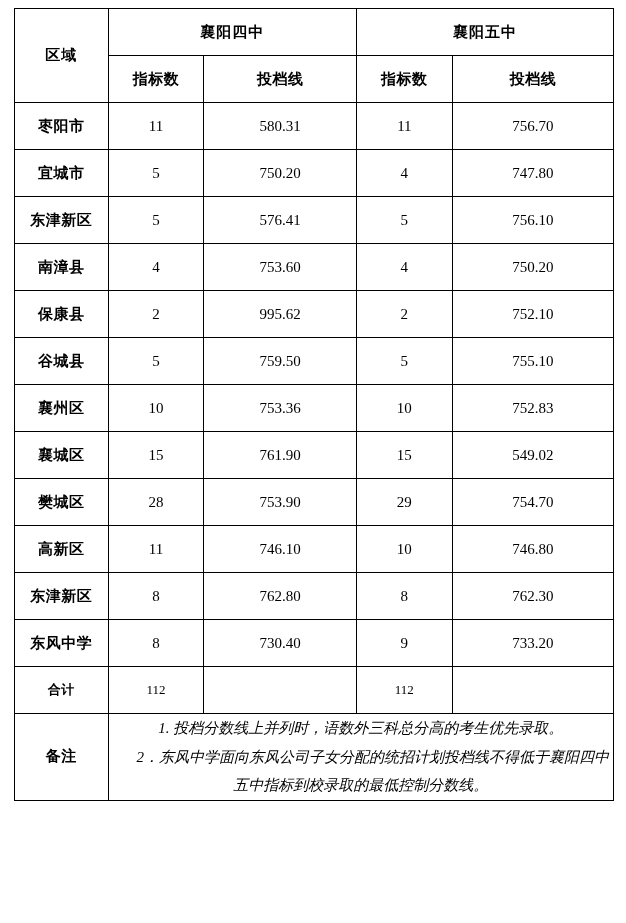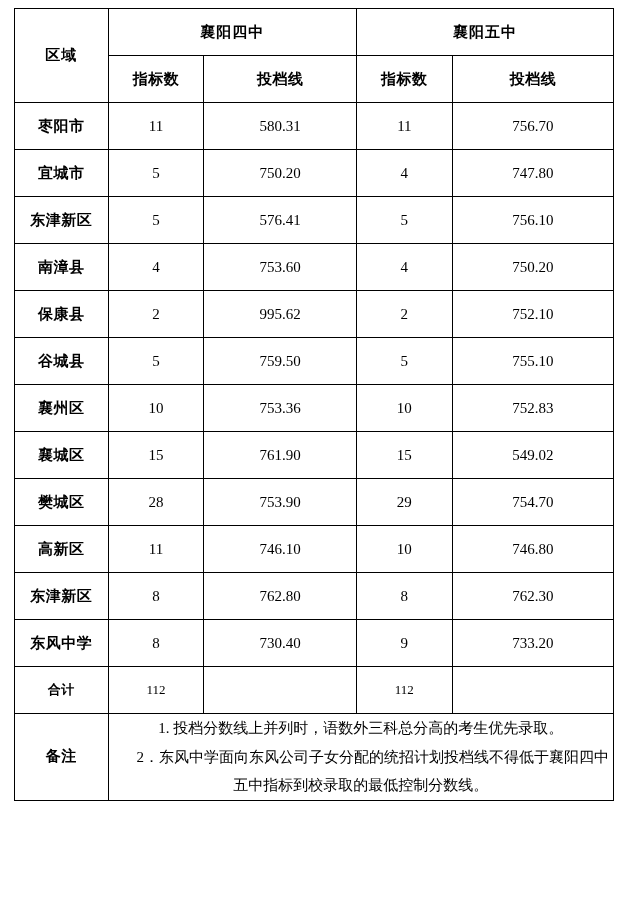--- a/index.html
+++ b/index.html
@@ -84,20 +84,21 @@
     padding-top: 16px;
     letter-spacing: 0.5px;
   }
   .remark-body {
     text-align: left;
     vertical-align: top;
     font-size: 13.5px;
     line-height: 1.9;
     padding: 12px 10px 10px 12px;
     height: 170px;
+    font-style: italic;
   }
   .remark-body p {
     margin: 0;
     text-indent: 0;
   }
   .remark-body p.indent {
     text-indent: 24px;
   }
 </style>
 </head>

